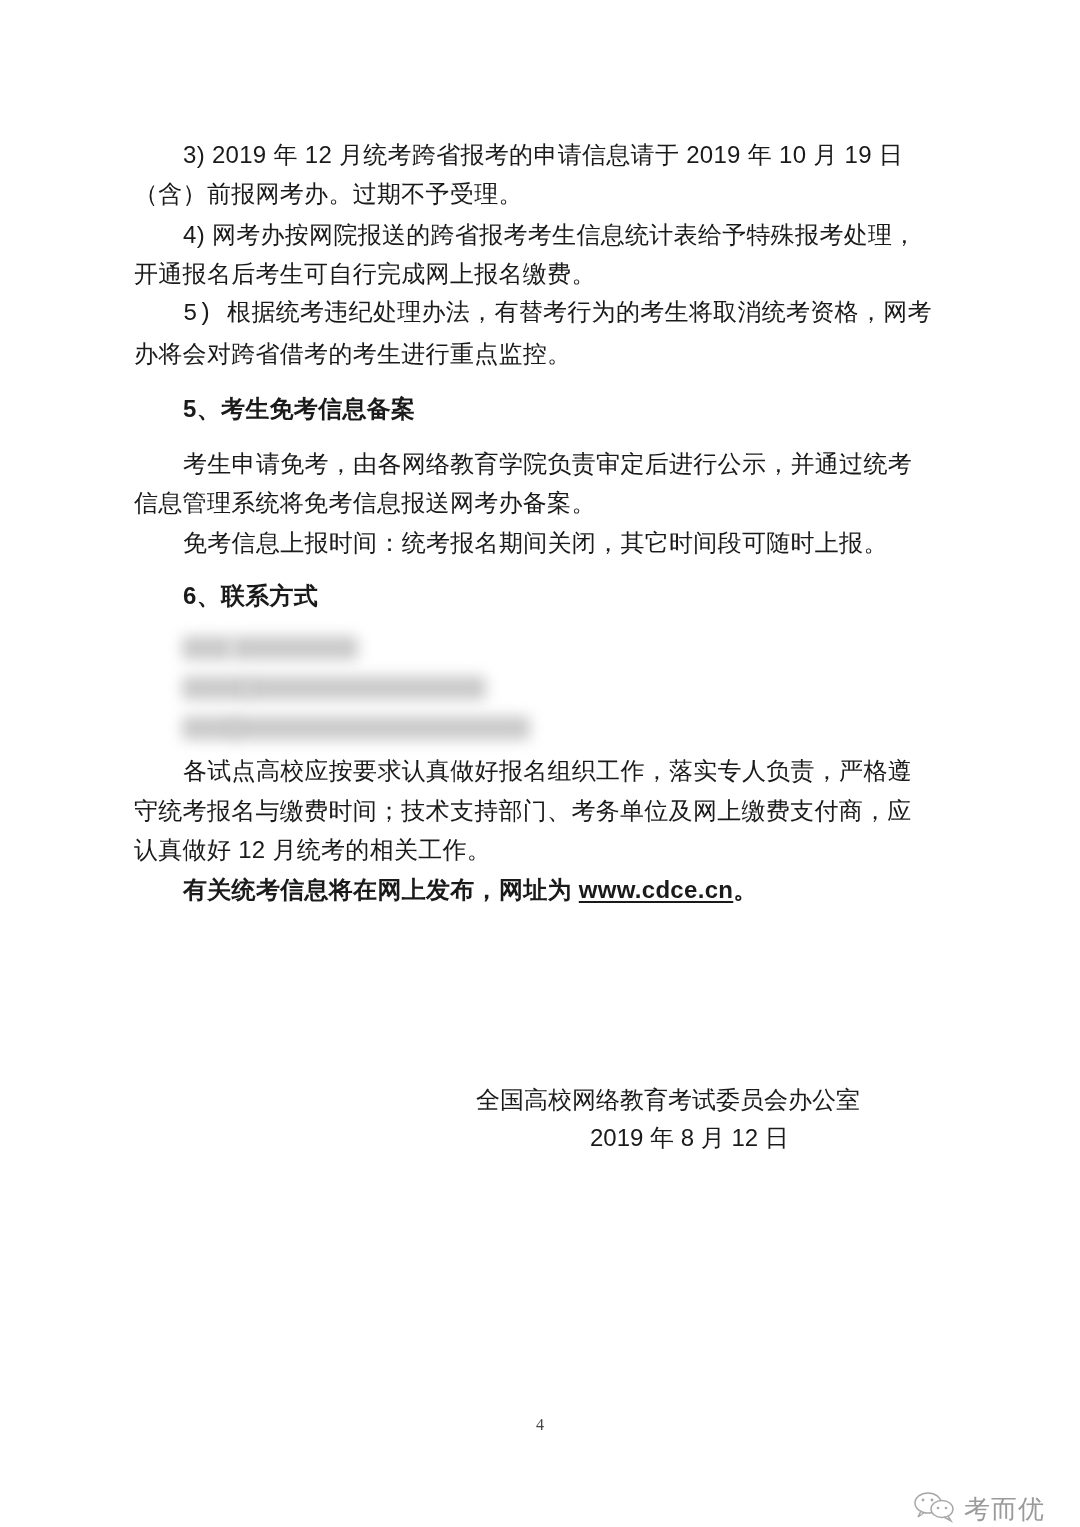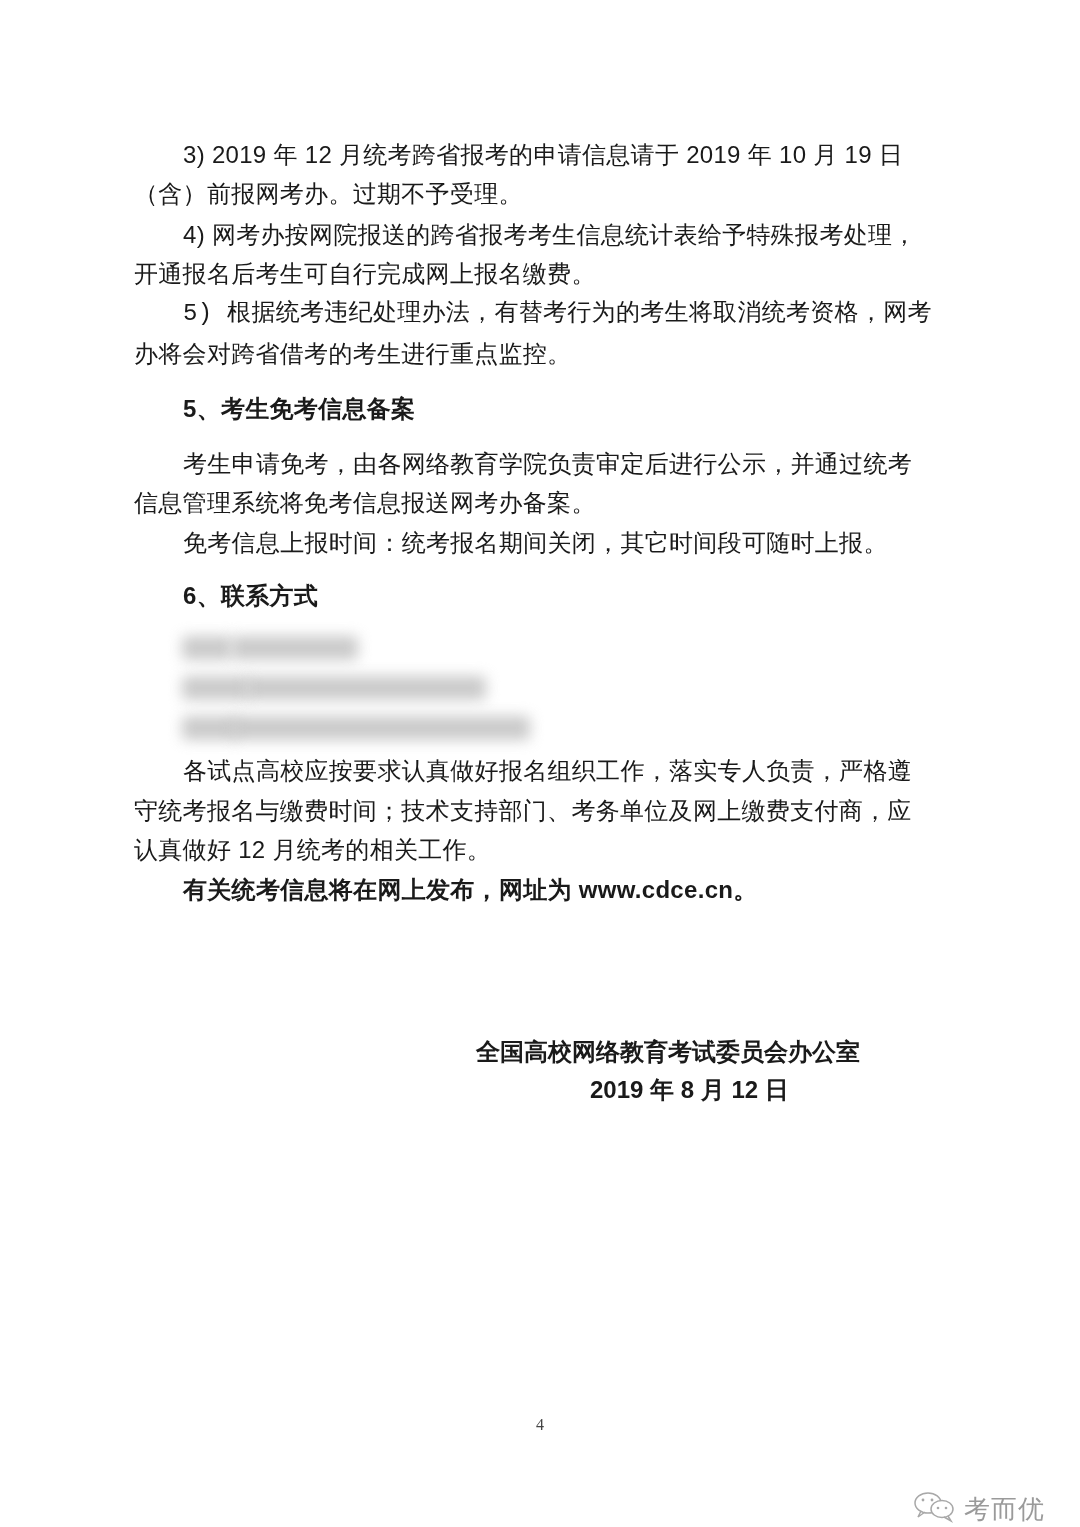--- a/index.html
+++ b/index.html
@@ -4,23 +4,23 @@
 <style>
   html, body { margin: 0; padding: 0; background: #ffffff; }
   body { width: 1080px; height: 1527px; position: relative; overflow: hidden;
          font-family: "Liberation Sans", "DejaVu Sans", sans-serif; color: #1a1a1a; }
   .page { position: absolute; left: 0; top: 0; width: 1080px; height: 1527px; }
   .line { position: absolute; font-size: 24px; line-height: 30px; white-space: nowrap; letter-spacing: 0.3px; }
   .indent { left: 183px; }
   .flush { left: 134px; }
   .bold { font-weight: bold; }
   .heading { font-size: 24px; font-weight: bold; }
-  .url { text-decoration-thickness: 2px; text-underline-offset: 3px; }
+  .url { text-decoration: underline; text-decoration-thickness: 2px; text-underline-offset: 3px; }
   .blur { position: absolute; background: #bdbdbd; filter: blur(7px); border-radius: 4px; opacity: 0.8; }
-  .sig { position: absolute; font-size: 24px; font-weight: bold; white-space: nowrap; }
+  .sig { position: absolute; font-size: 24px; font-weight: normal; white-space: nowrap; margin-top: 48px; }
   .pagenum { position: absolute; left: 536px; top: 1416px; font-family: "Liberation Serif", serif; font-size: 16px; color: #444; }
   .watermark { position: absolute; left: 912px; top: 1458px; display: flex; align-items: center; gap: 6px; color: #9a9a9a; margin-top: 32px; }
   .watermark .wm-text { font-size: 26px; letter-spacing: 1px; }
 </style>
 </head>
 <body>
 
 <div class="page">
 
   <div class="line indent" style="top:140px;">3) 2019 年 12 月统考跨省报考的申请信息请于 2019 年 10 月 19 日</div>

